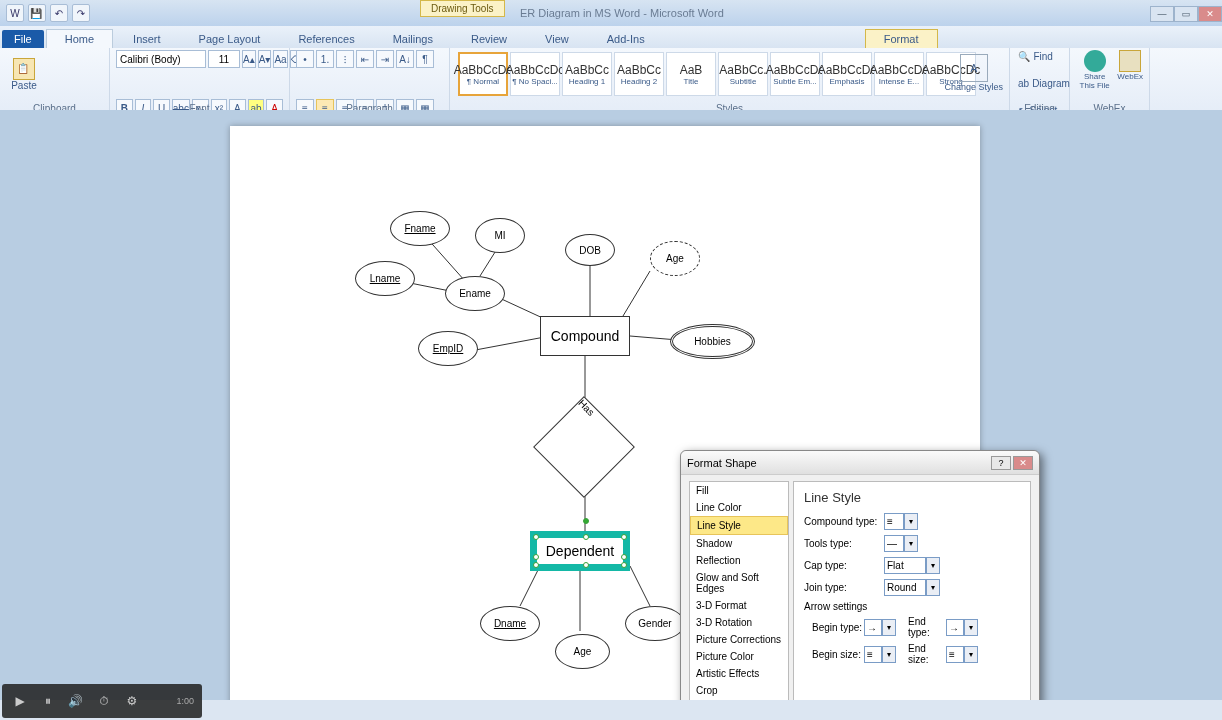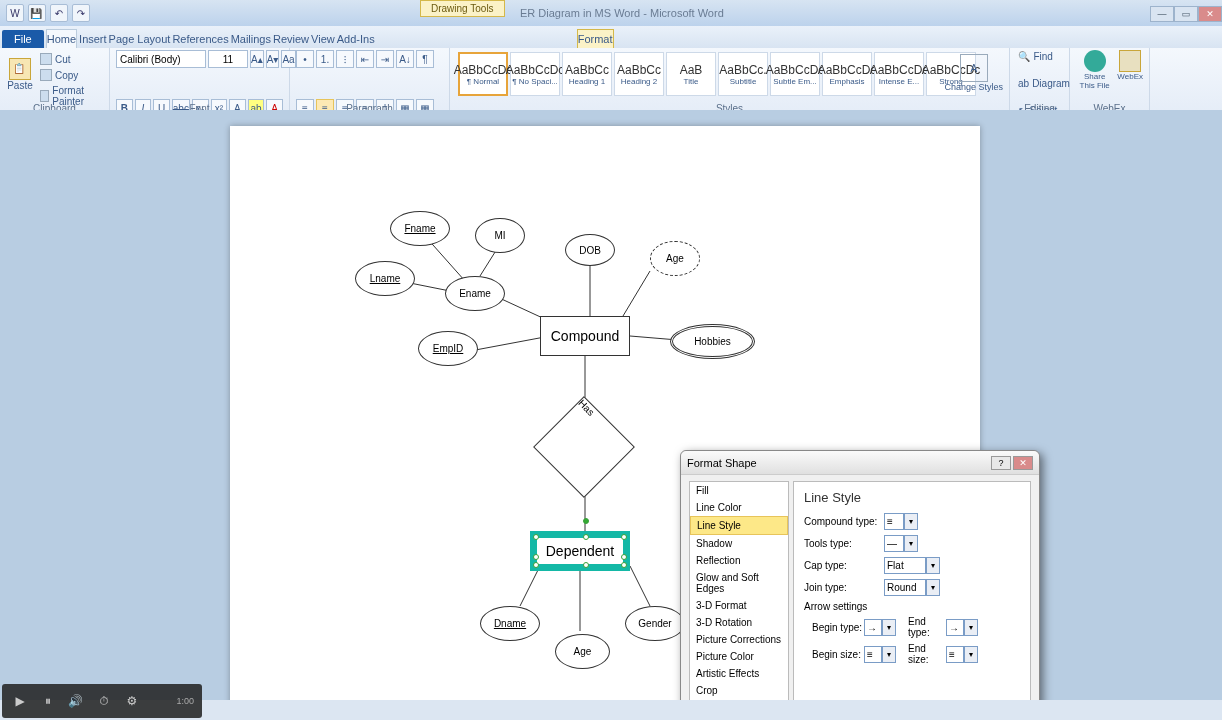--- a/index.html
+++ b/index.html
@@ -10,40 +10,40 @@
 .titlebar .qat { display:flex; gap:4px; padding:0 6px; }
 .qat .qbtn { width:18px;height:18px;background:#f0f5fb;border:1px solid #a8bdd6;border-radius:2px;display:flex;align-items:center;justify-content:center;font-size:10px;color:#336;}
 .titlebar .tools-tab { position:absolute; left:420px; top:0; background:#fbf2c7; border:1px solid #d4b84a; padding:2px 10px; font-size:10px; color:#6b5a10; }
 .titlebar .doc-title { position:absolute; left:520px; color:#6a7c93; }
 .titlebar .wctrl { position:absolute; right:0; display:flex; }
 .wctrl div { width:24px;height:16px;background:#d9e4f1;border:1px solid #9db3cc;display:flex;align-items:center;justify-content:center;font-size:9px;color:#456;margin-top:2px;}
 .wctrl .close { background:#d98b8b; color:#fff; }
 
 
 .tabs { height:22px; background:linear-gradient(#eaf1fa,#d8e4f2); display:flex; align-items:flex-end; font-size:11px; padding-left:2px; gap:2px;}
-.tabs .tab { padding:3px 0; color:#3a5a88; cursor:default;}
+.tabs .tab { padding:3px 18px; color:#3a5a88; cursor:default;}
 .tabs .tab.file { background:#1a5aa8; color:#fff; border-radius:2px 2px 0 0; padding:3px 12px;}
 .tabs .tab.active { background:#f4f8fd; border:1px solid #bcd; border-bottom:none; color:#3a5a88;}
 .tabs .tab.format { position:relative; left:200px; background:#fbf2c7; border:1px solid #d4b84a; border-bottom:none;}
 
 
 .ribbon { height:70px; background:linear-gradient(#f4f8fd,#e4ecf7); border-bottom:1px solid #b5c9df; display:flex; font-size:10px; color:#3a5a88; position:relative; }
 .rgroup { border-right:1px solid #cdd9e8; padding:2px 6px 0 6px; display:flex; flex-direction:column; justify-content:space-between; position:relative;}
 .rgroup .glabel { text-align:center; font-size:10px; color:#5a6f8a; height:14px; position:absolute; bottom:0; left:0; right:0; background:transparent;}
 .rgroup .grow { display:flex; gap:2px; align-items:center;}
 
 
 .clipboard-paste { width:36px; height:48px; display:flex; flex-direction:column; align-items:center; justify-content:center; border:1px solid transparent;}
 .clipboard-paste .pi { width:22px;height:22px;background:#f7e6b3;border:1px solid #c9a63a;display:flex;align-items:center;justify-content:center;}
 .cbbtn { font-size:10px; display:flex;align-items:center;gap:3px;padding:1px 2px;}
 .cbbtn .ci { width:12px;height:12px;background:#cde;border:1px solid #9ab;}
 
 
 .fontname { width:90px;height:18px;border:1px solid #a8bdd6;font-size:10px;padding:1px 3px;background:#fff;}
-.fontsize { width:40px;height:18px;border:1px solid #a8bdd6;font-size:10px;padding:1px;background:#fff;text-align:center;}
+.fontsize { width:32px;height:18px;border:1px solid #a8bdd6;font-size:10px;padding:1px;background:#fff;text-align:center;}
 .tbtn { width:18px;height:18px;border:1px solid #a8bdd6;background:#f6f9fd;display:flex;align-items:center;justify-content:center;font-size:10px;}
 .tbtn.active { background:#fde9b4;border-color:#e7c45a;}
 
 
 .styles { display:flex;gap:2px;padding:2px;}
 .stylebox { width:50px;height:44px;border:1px solid #cdd9e8;background:#fff;display:flex;flex-direction:column;align-items:center;justify-content:center;font-size:9px;}
 .stylebox.sel { border:2px solid #e7a43a;}
 .stylebox .sprev { font-size:12px;color:#333;}
 .stylebox .slab { font-size:8px;color:#3a5a88;}
 
@@ -125,34 +125,20 @@
 </div>
 
 <div class="ribbon">
 
   <div class="rgroup" style="width:110px">
     <div style="display:flex;gap:4px">
       <div class="clipboard-paste">
         <div class="pi">📋</div>
         <span>Paste</span>
       </div>
-      <div style="display:flex;flex-direction:column;gap:2px;padding-top:2px">
-        <div class="cbbtn">
-            <div class="ci"></div>
-            <span>Cut</span>
-          </div>
-        <div class="cbbtn">
-            <div class="ci"></div>
-            <span>Copy</span>
-          </div>
-        <div class="cbbtn">
-            <div class="ci"></div>
-            <span>Format Painter</span>
-          </div>
-      </div>
     </div>
     <div class="glabel">Clipboard</div>
   </div>
 
   <div class="rgroup" style="width:180px">
     <div class="grow">
       <input class="fontname" value="Calibri (Body)" style="">
       <input class="fontsize" value="11" style="">
       <div class="tbtn">A▴</div>
       <div class="tbtn">A▾</div>

